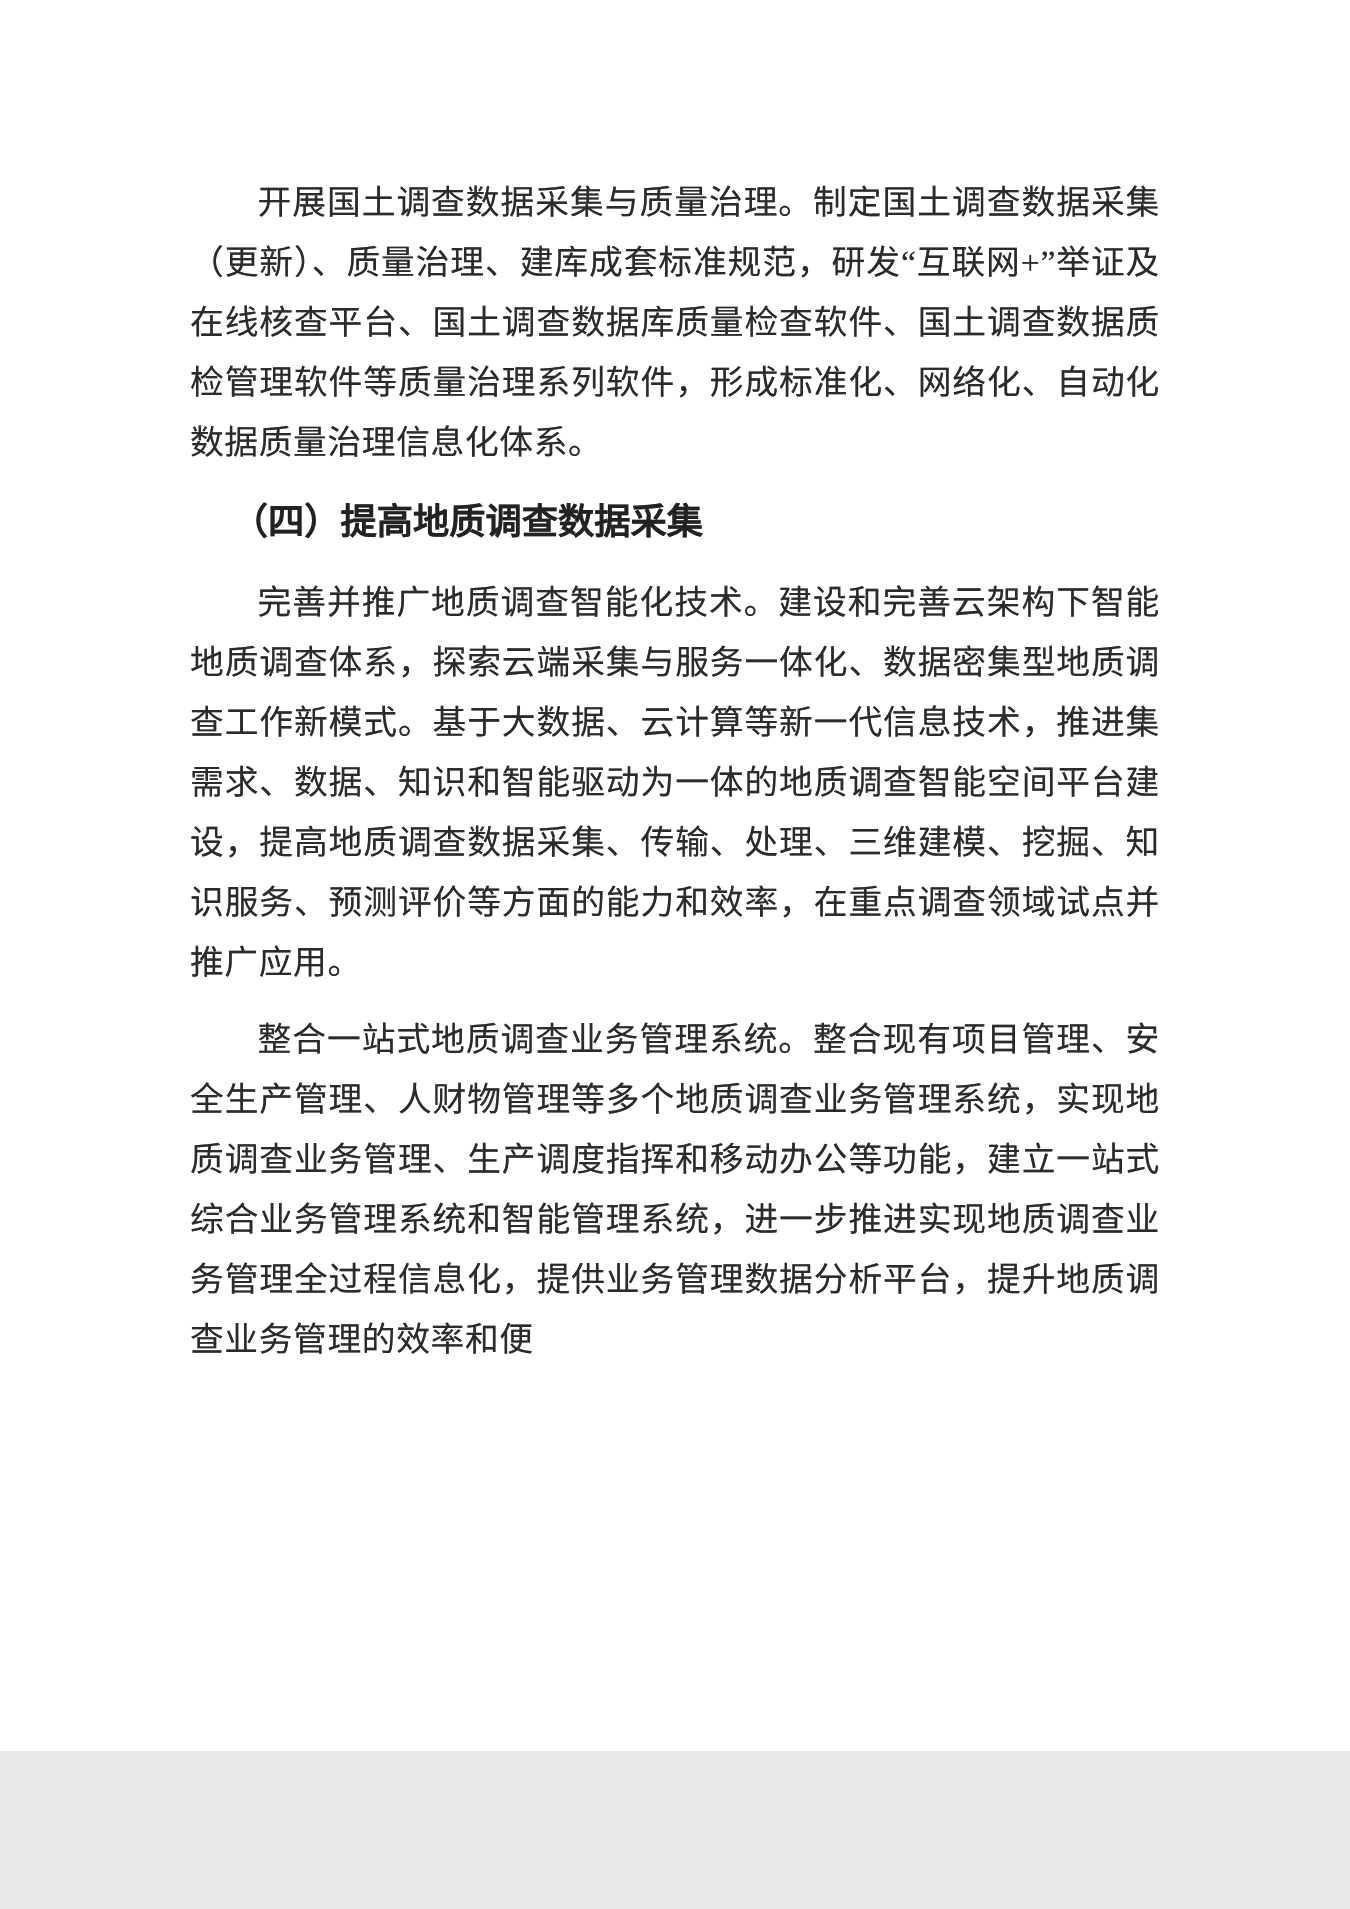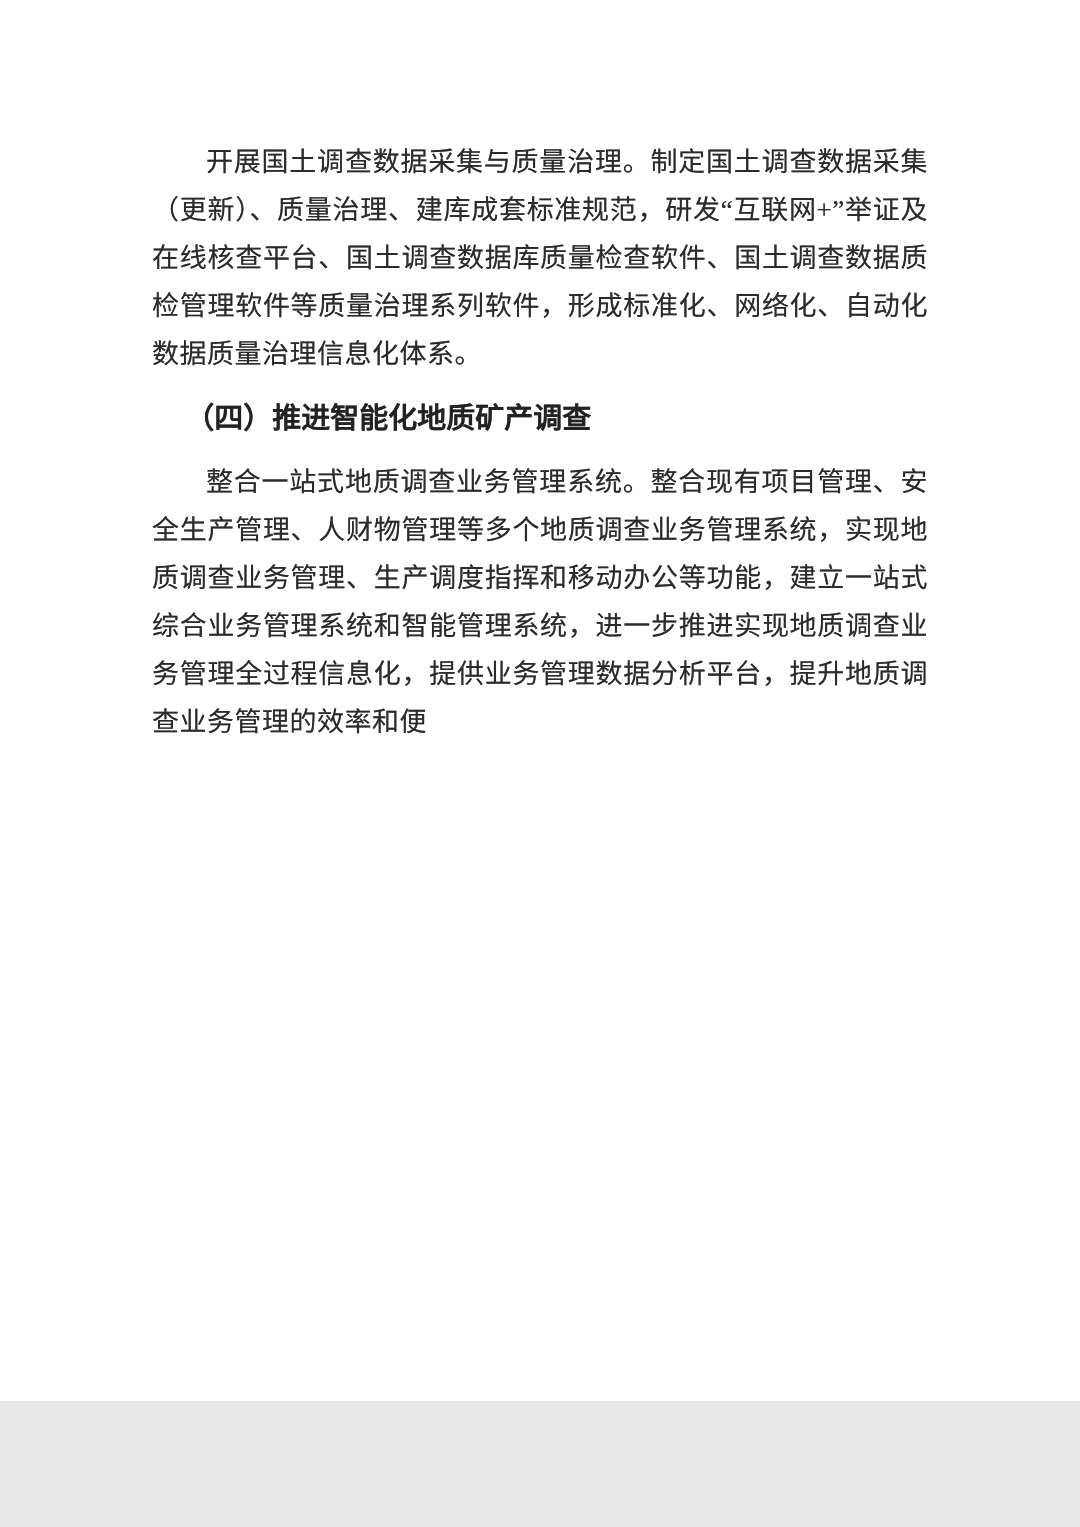--- a/index.html
+++ b/index.html
@@ -56,17 +56,18 @@
     color: #2b2b2b;
     font-family: "Liberation Serif", "DejaVu Serif", serif;
   }
 </style>
 </head>
 <body>
 
 <div class="page">
   <div class="content">
     <p class="para">开展国土调查数据采集与质量治理。制定国土调查数据采集（更新）、质量治理、建库成套标准规范，研发“互联网+”举证及在线核查平台、国土调查数据库质量检查软件、国土调查数据质检管理软件等质量治理系列软件，形成标准化、网络化、自动化数据质量治理信息化体系。</p>
-    <h3 class="section-heading">（四）推进智能化地质矿产调查</h3>
+    <h3 class="section-heading">（四）提高地质调查数据采集</h3>
+    <p class="para">完善并推广地质调查智能化技术。建设和完善云架构下智能地质调查体系，探索云端采集与服务一体化、数据密集型地质调查工作新模式。基于大数据、云计算等新一代信息技术，推进集需求、数据、知识和智能驱动为一体的地质调查智能空间平台建设，提高地质调查数据采集、传输、处理、三维建模、挖掘、知识服务、预测评价等方面的能力和效率，在重点调查领域试点并推广应用。</p>
     <p class="para">整合一站式地质调查业务管理系统。整合现有项目管理、安全生产管理、人财物管理等多个地质调查业务管理系统，实现地质调查业务管理、生产调度指挥和移动办公等功能，建立一站式综合业务管理系统和智能管理系统，进一步推进实现地质调查业务管理全过程信息化，提供业务管理数据分析平台，提升地质调查业务管理的效率和便</p>
   </div>
   <div class="page-number">52</div>
 </div>
 
 </body></html>

